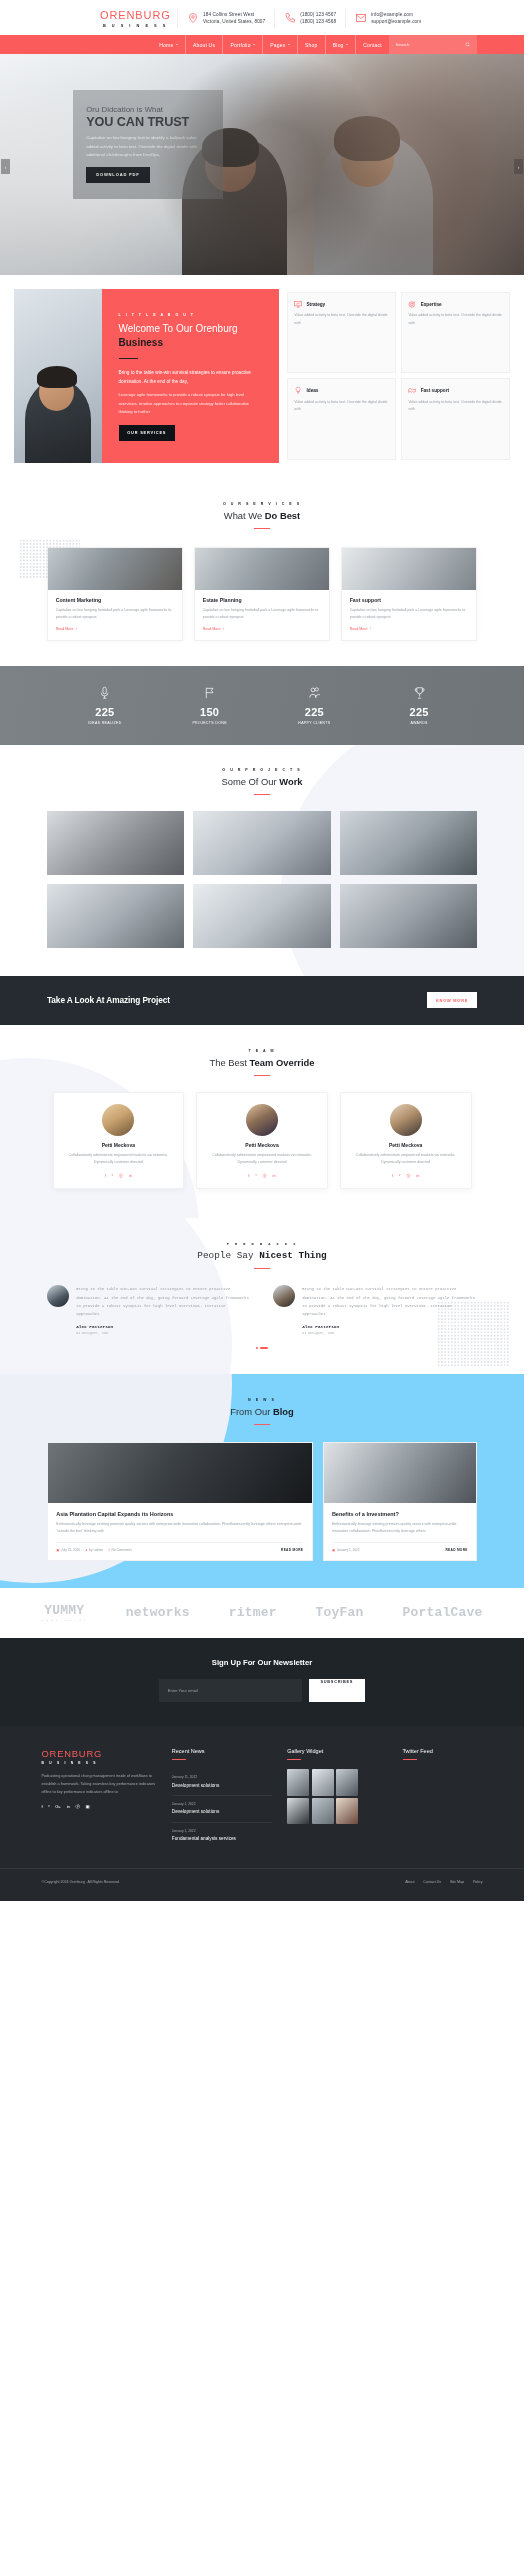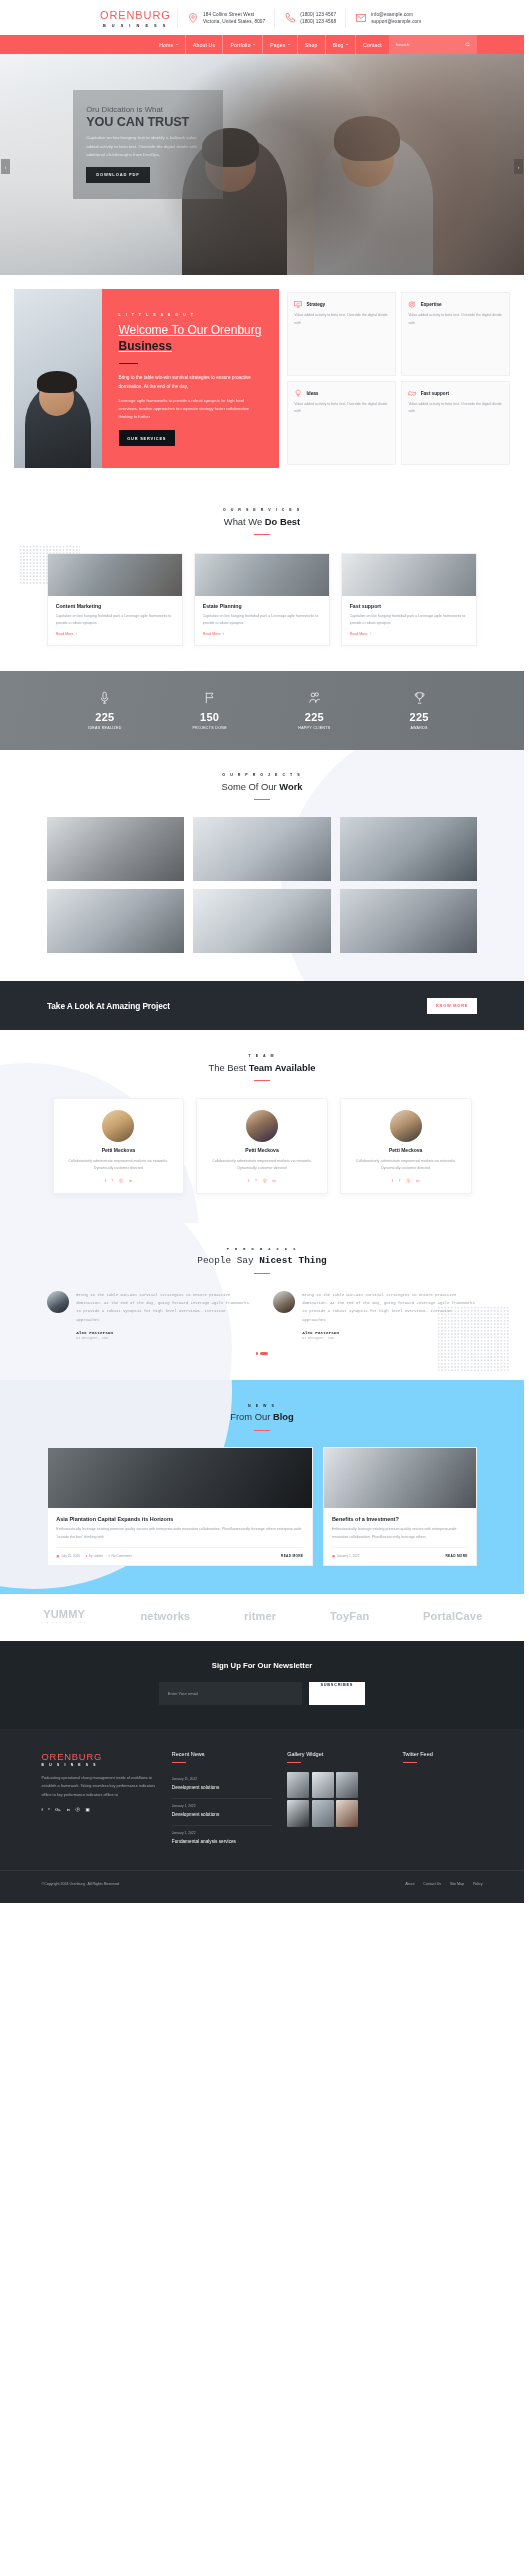--- a/index.html
+++ b/index.html
@@ -71,21 +71,21 @@
   
   .about { position:relative; background:#fff; padding: 13.2px 0 16.5px; }
   .about-row { width:496px; margin:0 auto; display:flex; align-items:stretch; }
   .about-img { width:88px; position:relative; overflow:hidden;
     background:linear-gradient(150deg,#dfe5ea 0%, #c6ced6 45%, #9fa8b2 100%); }
   .ai-person{ position:absolute; left:11px; bottom:0; width:66px; height:83px; border-radius:48% 48% 0 0; background:linear-gradient(160deg,#3d4349,#23272c);}
   .ai-face{ position:absolute; left:25px; bottom:52px; width:35px; height:38px; border-radius:50%; background:linear-gradient(160deg,#d6a783,#b4825e);}
   .ai-hair{ position:absolute; left:23px; bottom:75px; width:40px; height:22px; border-radius:50% 50% 30% 30%; background:#24201d;}
   .about-red { width:177px; background:#fb5b5b; padding:24px 16.5px 22px; color:#fff; }
   .eyebrow { font-size:3.6px; letter-spacing:2px; font-weight:700; color:#fff; }
-  .about-h { font-size:12px; line-height:1.34; font-weight:300; margin-top:5.5px; color:#fff;text-decoration:underline; }
+  .about-h { font-size:10px; line-height:1.34; font-weight:300; margin-top:5.5px; color:#fff; }
   .about-h b { font-weight:700; color:#1a1d21; }
   .rule-dark { width:19px; height:1.1px; background:#1d2025; margin:8.8px 0 8.8px; }
   .about-lead { font-size:4.7px; line-height:1.95; color:#fff; }
   .about-p { font-size:4.1px; line-height:2.0; color:rgba(255,255,255,.88); margin-top:5.5px; }
   .about-btn { margin-top:8.8px; display:inline-block; background:#0f1317; color:#fff; font-size:3.9px; font-weight:700;
                letter-spacing:0.8px; padding:5.5px 8.8px; cursor:pointer;}
   .about-feats { flex:1; display:grid; grid-template-columns:1fr 1fr; gap:5px; padding:3.3px 0 3.3px 7.7px; }
   .feat { background:#fafafb; border:0.6px solid #f0f0f2; padding:7.2px 6.6px; }
   .feat-hd { display:flex; align-items:center; gap:3.9px; }
   .feat-ic { width:8.3px;height:8.3px;color:#fb5b5b; flex:0 0 8.3px;}
@@ -186,21 +186,21 @@
   .bp { font-size:3.6px; line-height:2.05; color:#9aa0a6; margin-top:4.4px;}
   .bmeta { display:flex; align-items:center; gap:5.5px; margin-top:6px; padding-top:5.5px; border-top:0.6px solid #f1f1f4; flex-wrap:wrap;}
   .bm { font-size:3.2px; color:#9aa0a6; display:flex; align-items:center; gap:1.7px;}
   .bm .mi { color:#fb5b5b; font-size:3.3px;}
   .bmore { margin-left:auto; font-size:3.2px; font-weight:700; color:#1d2127; letter-spacing:0.3px; cursor:pointer;}
 
   
   .brands { background:#fff; padding:14.3px 0 16.5px;}
   .br-row { width:441px; margin:0 auto; display:flex; align-items:center; justify-content:space-between;}
   .br { text-align:center; color:#c7ccd2; }
-  .br-n { font-size:11px; font-weight:700; letter-spacing:0.2px;}
+  .br-n { font-size:13px; font-weight:700; letter-spacing:0.2px;font-family:Liberation Mono, monospace;}
   .br-s { font-size:2.5px; letter-spacing:1.2px; margin-top:1.1px;}
 
   
   .news { background:#1f2428; padding:20px 0 24px; text-align:center;}
   .news-t { color:#fff; font-size:7.7px; font-weight:700;}
   .news-form { margin-top:12px; display:flex; justify-content:center; gap:6.6px;}
   .news-input { width:143px; height:23px; background:#2b3034; border:none; outline:none; padding:0 8.8px; color:#cfd3d6; font-size:4.1px; font-family:"Liberation Sans",sans-serif;}
   .news-input::placeholder{ color:#9aa0a6;}
   .news-btn { background:#fff; color:#1d2127; font-size:3.9px; font-weight:700; letter-spacing:0.7px; padding:0 12px; height:23px; cursor:pointer;}
 
@@ -535,21 +535,21 @@
       <div class="cta-t">Take A Look At Amazing Project</div>
       <div class="cta-btn">KNOW MORE</div>
     </div>
   </div>
 
   <div class="team">
     <div class="team-bg"></div>
     <div class="sec-head" style="position:relative">
       <div class="sec-eyebrow">T E A M</div>
       <div class="sec-title">
-        <span>The Best </span><b>Team Available</b>
+        <span>The Best </span><b>Team Override</b>
       </div>
       <div class="rule-red"></div>
     </div>
     <div class="team-grid">
 
       <div class="tm-card">
         <div class="tm-av a"></div>
         <div class="tm-n">Petti Meckova</div>
         <div class="tm-p">Collaboratively administrate empowered markets via  networks. Dynamically customer directed</div>
         <div class="tm-soc">

